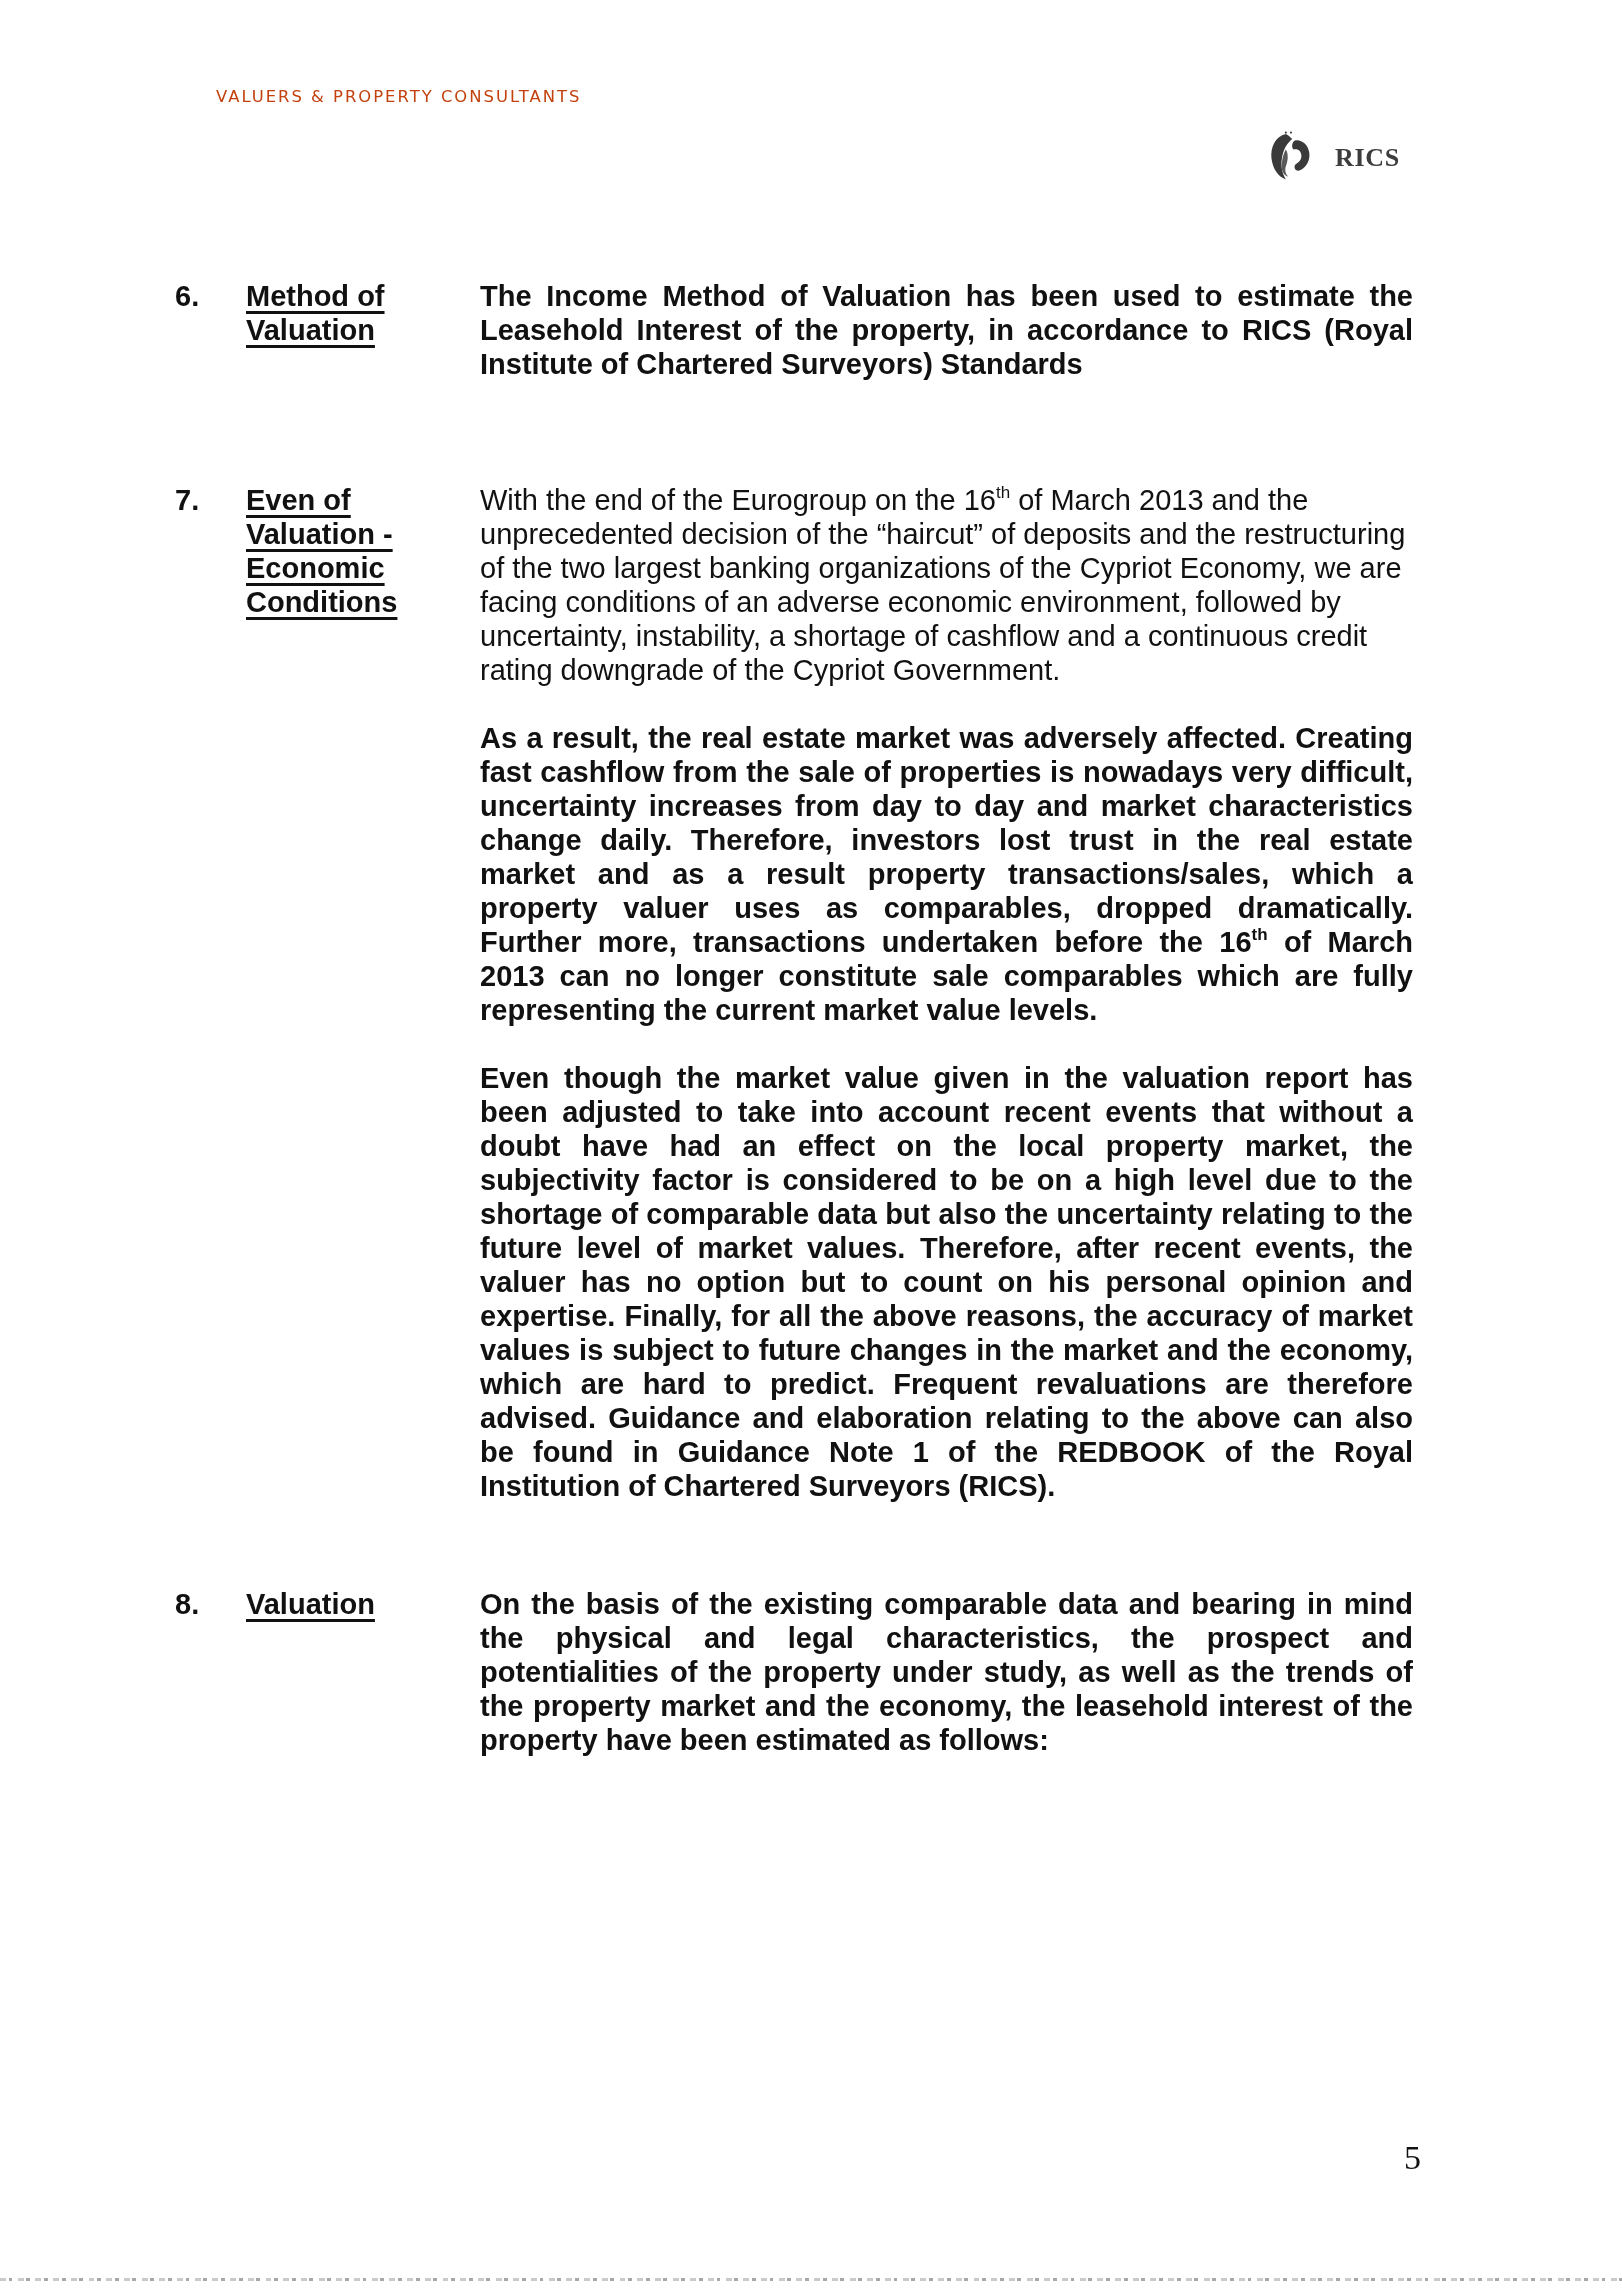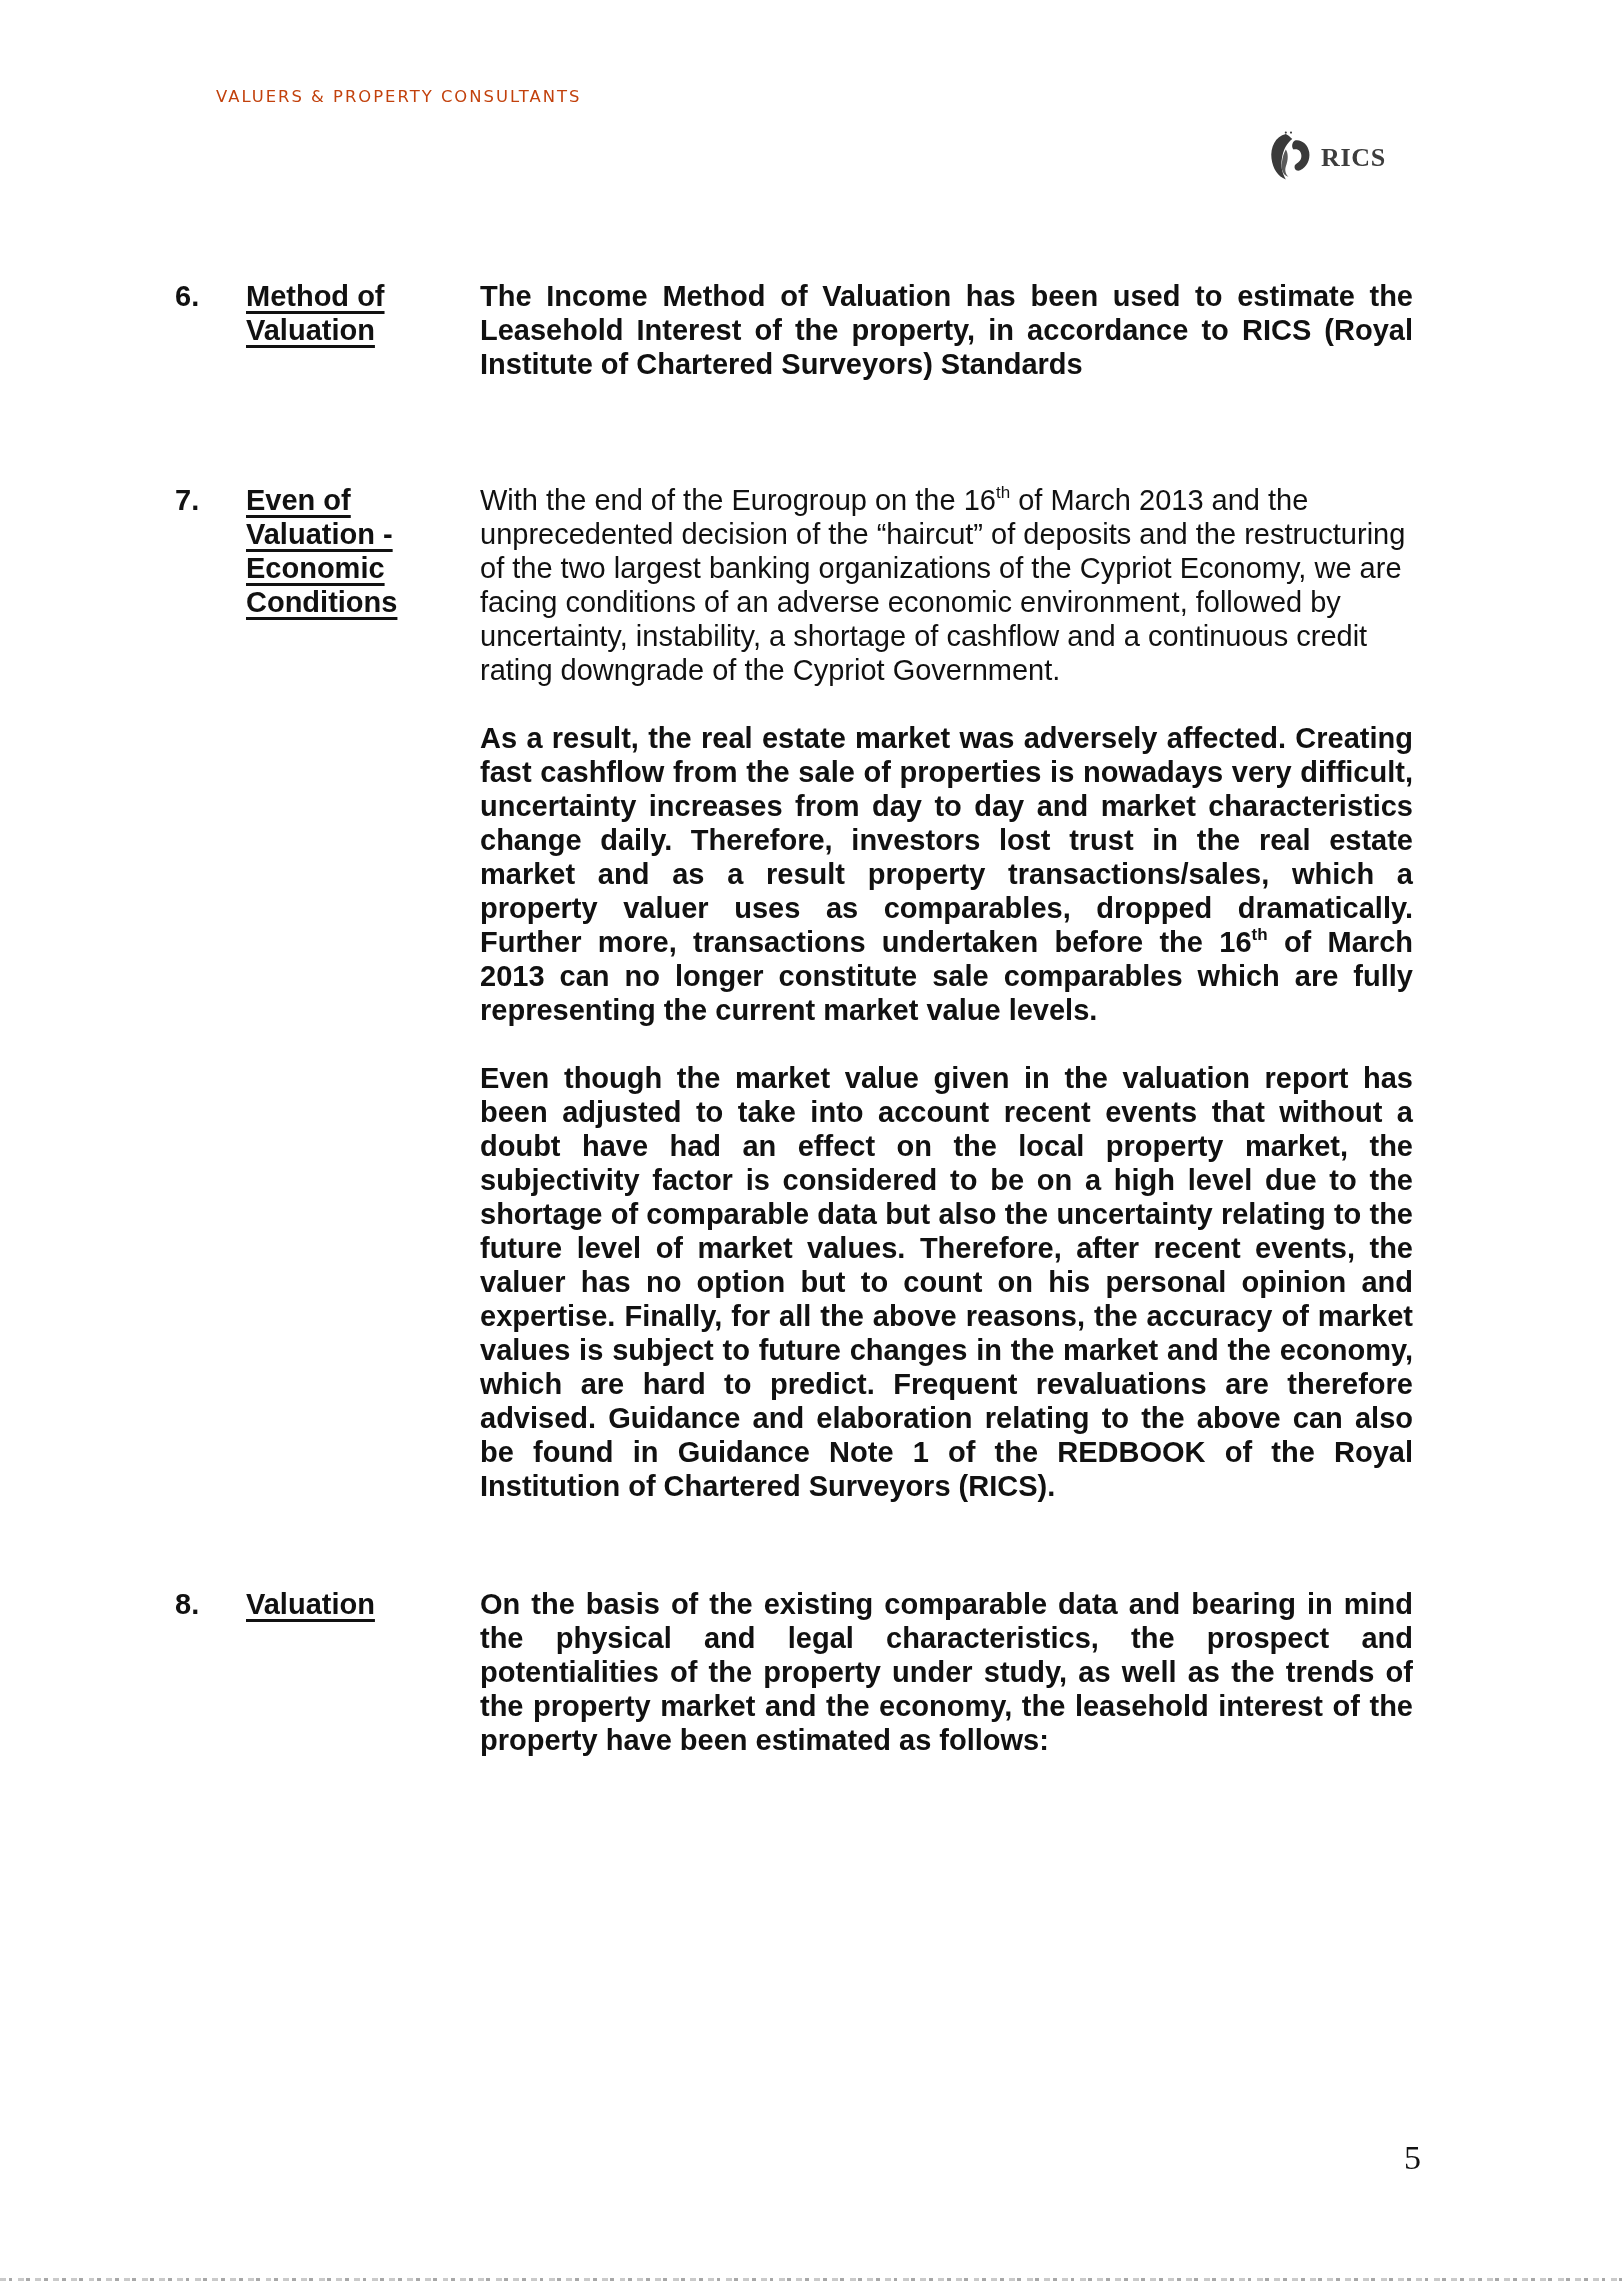--- a/index.html
+++ b/index.html
@@ -59,21 +59,21 @@
       white-space: nowrap;
       font-family: "DejaVu Sans", "Liberation Sans", sans-serif;
     }
 
     .rics-block {
       position: absolute;
       left: 1266px;
       top: 130px;
       display: flex;
       align-items: center;
-      gap: 5px;
+      gap: 19px;
     }
     .rics-emblem {
       width: 50px;
       height: 52px;
       display: block;
     }
     .rics-text {
       font-family: "Liberation Serif", "DejaVu Serif", serif;
       font-weight: bold;
       font-size: 26px;

